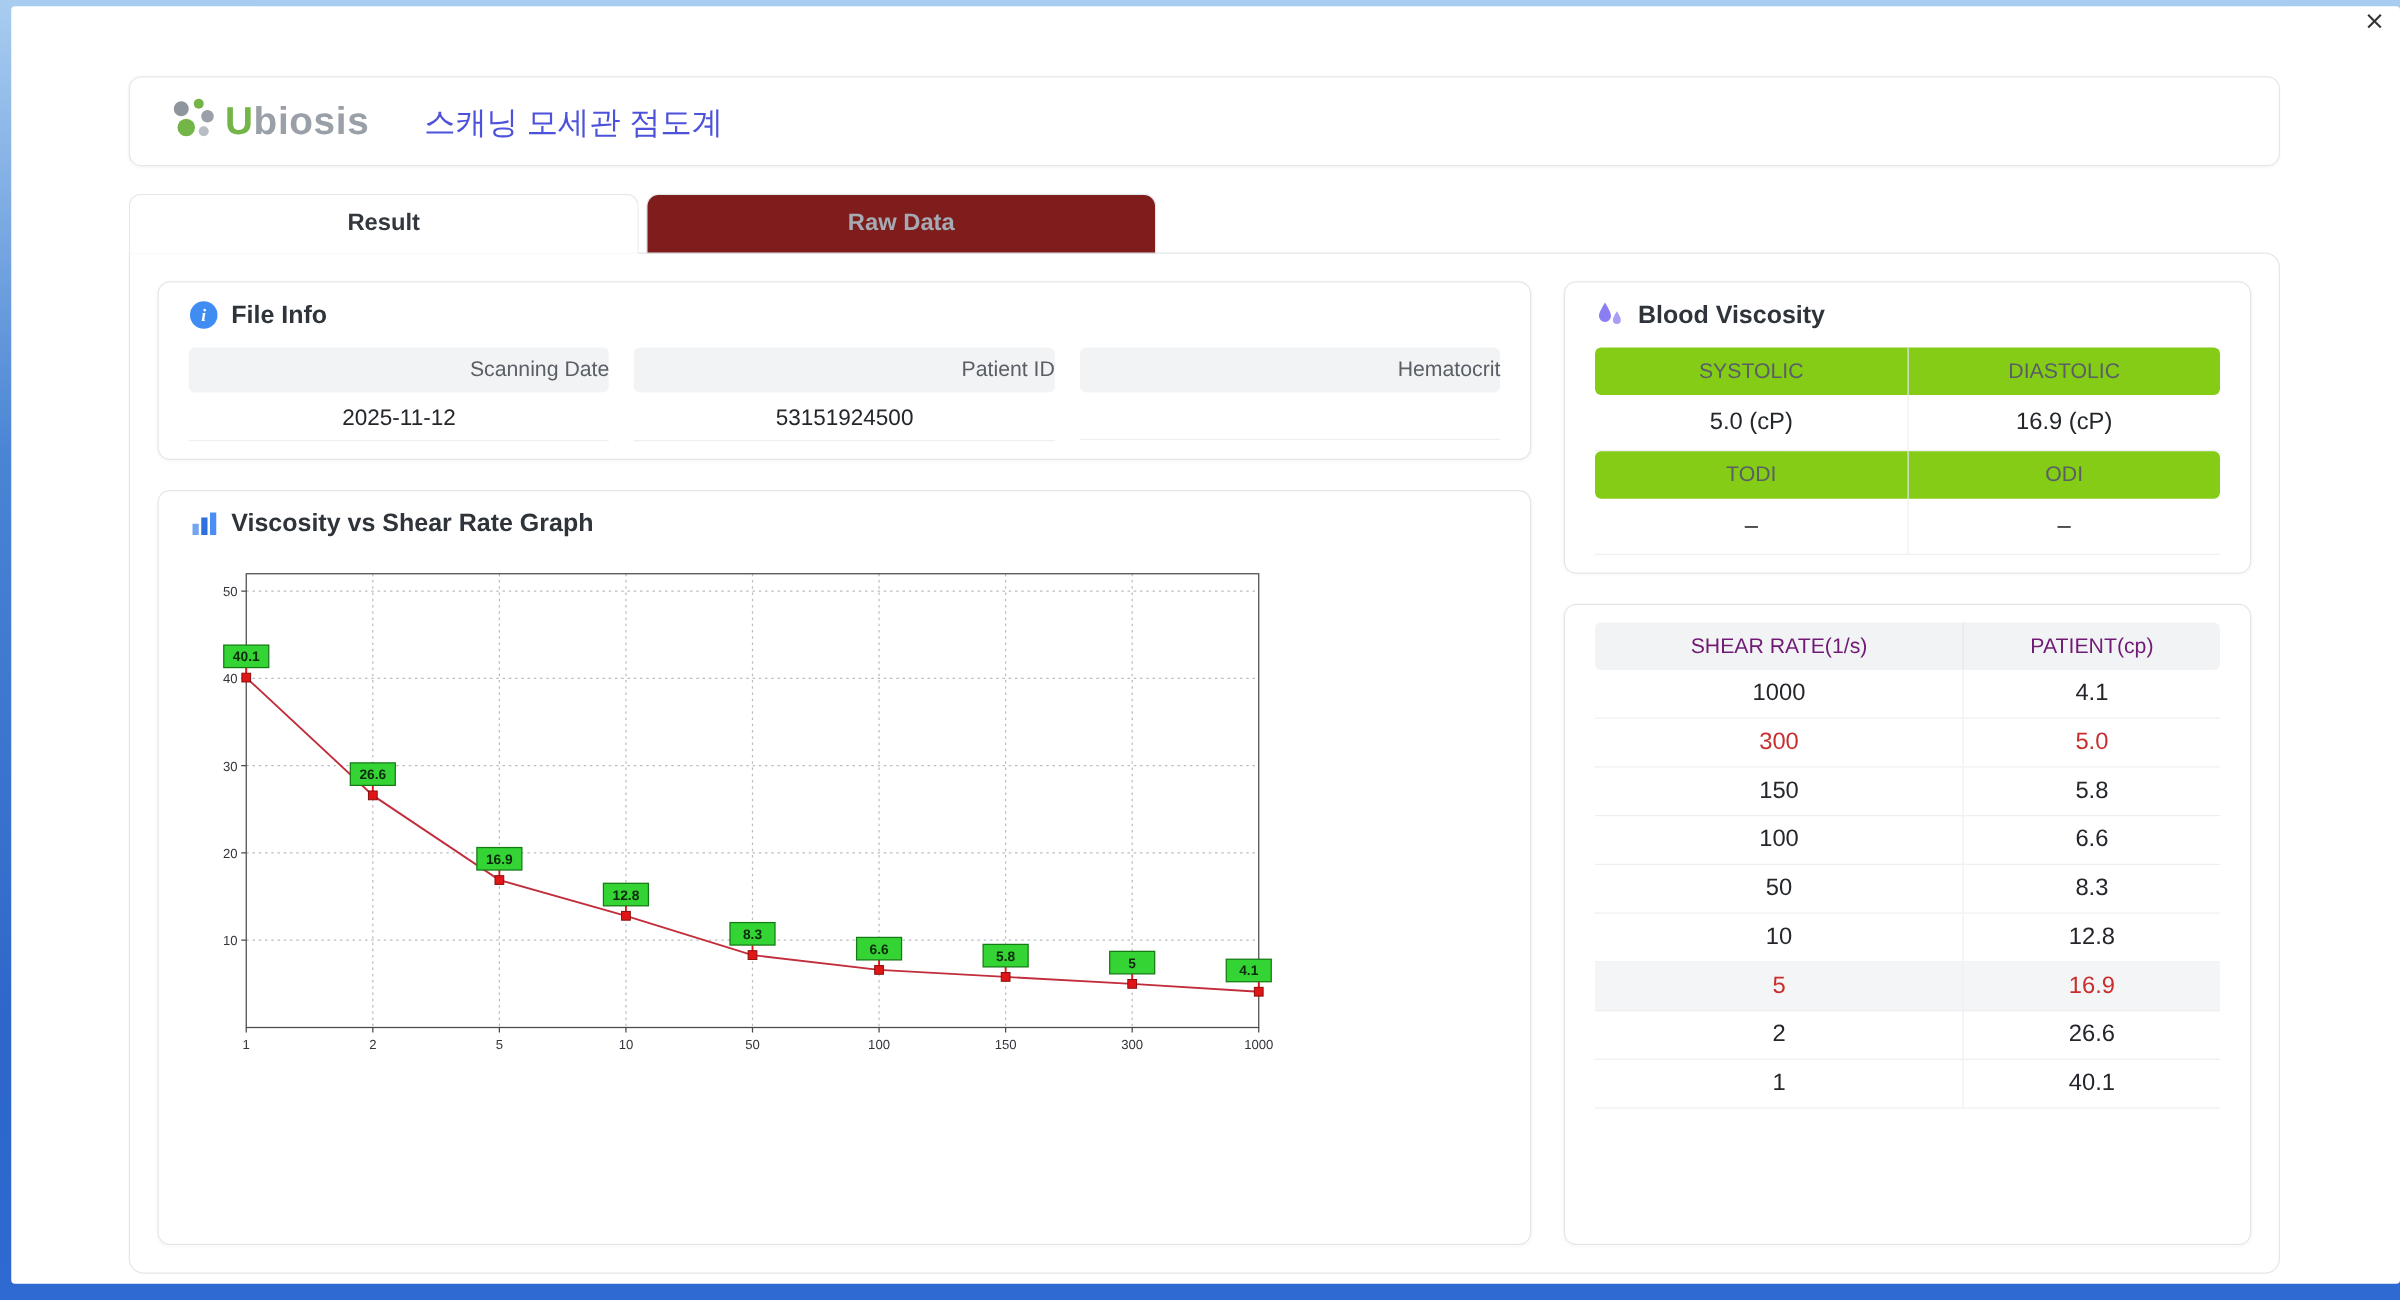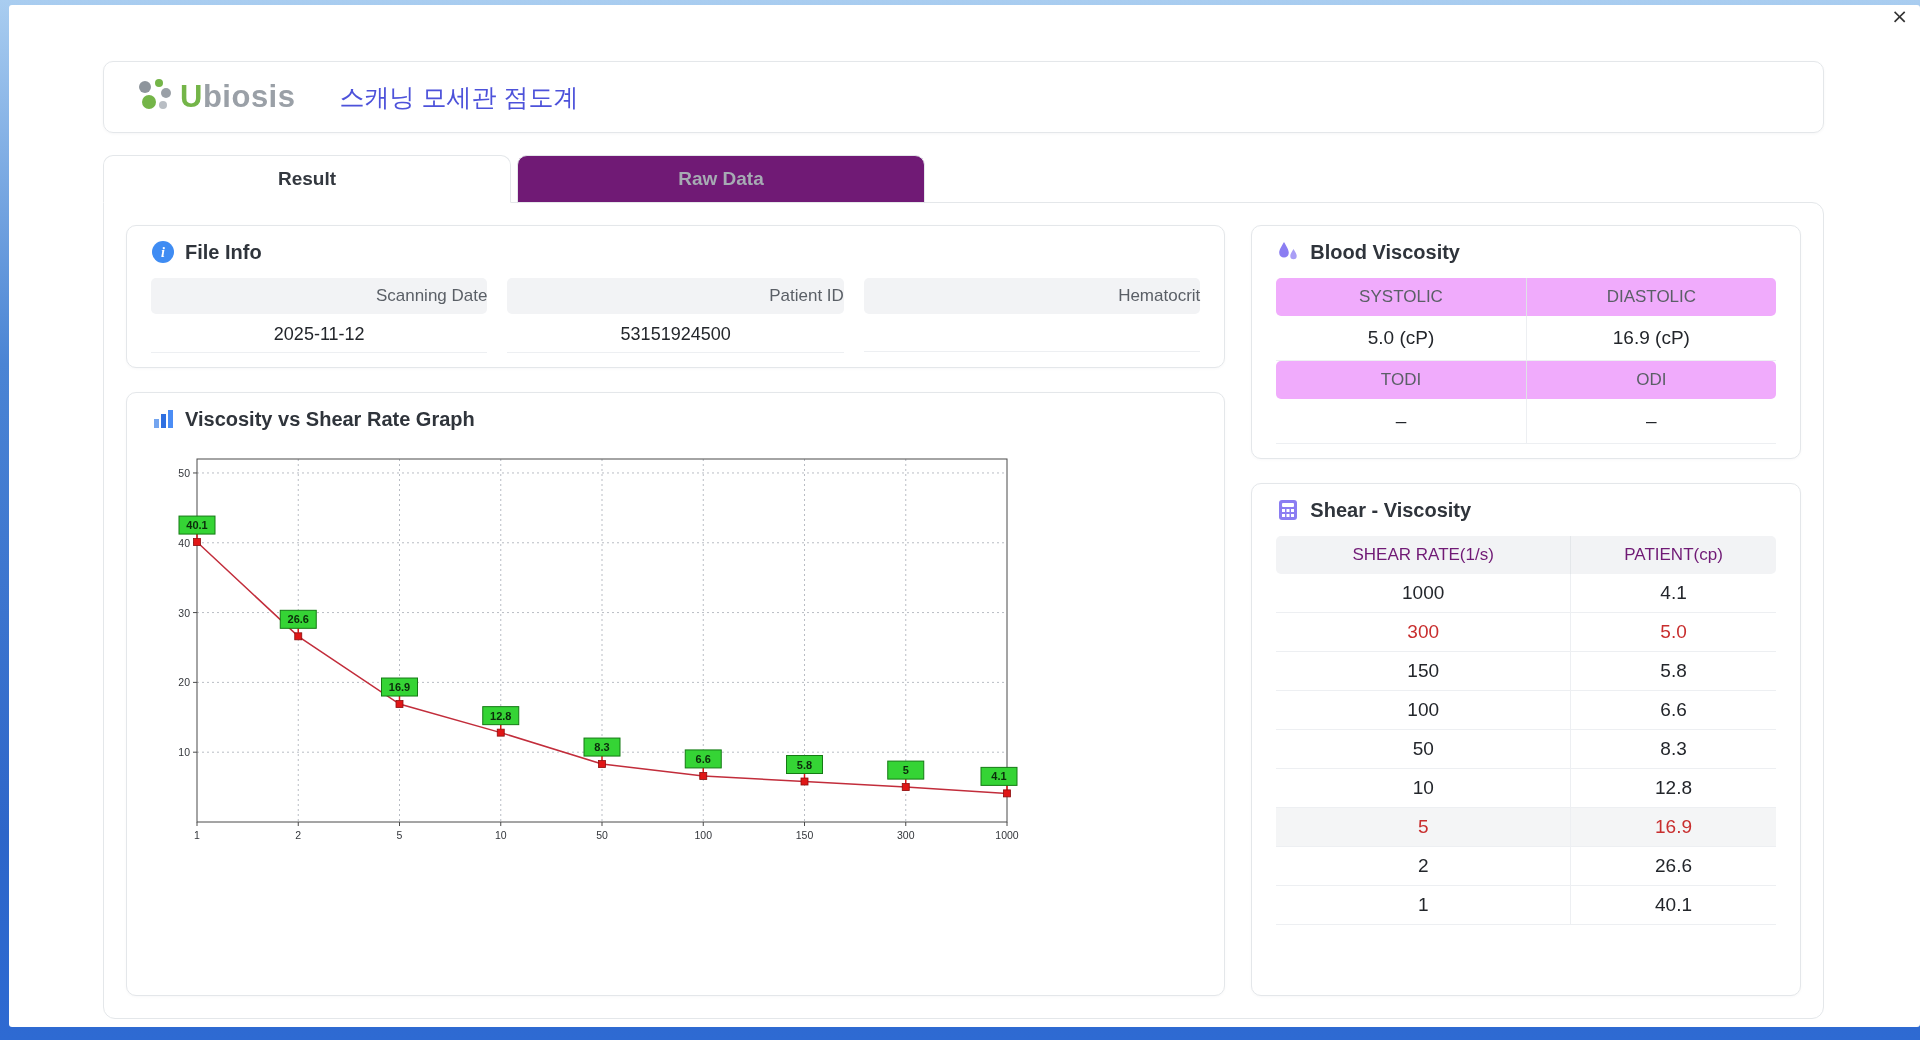--- a/index.html
+++ b/index.html
@@ -20,21 +20,21 @@
     box-shadow: 0 1px 3px rgba(20,30,50,.04); }
   .logo { display: flex; align-items: center; gap: 6px; }
   .logo-text { font-size: 31px; font-weight: bold; letter-spacing: .5px; }
   .logo-u { color: #74b548; }
   .logo-rest { color: #9aa0a7; }
   .app-title { font-size: 25px; font-weight: normal; color: #4d52da; }
 
   
   .tabs { display: flex; gap: 6px; margin-top: 22px; flex: 0 0 auto; position: relative; z-index: 2; }
   .tab { width: 408px; height: 48px; font-size: 19px; font-weight: bold;
-    border: 1px solid #e4e7ea; border-radius: 10px 10px 0 0; background: #701a75;
+    border: 1px solid #e4e7ea; border-radius: 10px 10px 0 0; background: #7f1d1d;
     color: #a6abb3; cursor: pointer; font-family: "Liberation Sans", sans-serif; }
   .tab.active { background: #fff; color: #33383f; border-bottom-color: #fff; margin-bottom: -1px; }
 
   
   .content-card { border: 1px solid #e4e7ea; border-radius: 0 12px 12px 12px;
     margin-top: -1px; padding: 22px; display: flex; gap: 26px; flex: 1 1 auto; min-height: 0; }
   .left-col  { flex: 2 1 0; display: flex; flex-direction: column; gap: 24px; min-width: 0; }
   .right-col { flex: 1 1 0; display: flex; flex-direction: column; gap: 24px; min-width: 0; }
 
   .card { border: 1px solid #e4e7ea; border-radius: 10px; padding: 14px 24px;
@@ -52,21 +52,21 @@
     border-bottom: 1px solid #edeff2; min-height: 38px; }
 
   
   .graph-card { flex: 1 1 auto; }
   .chart-wrap { margin-top: 4px; }
 
   
   .bv-grid { display: flex; flex-direction: column; }
   .bv-row { display: flex; }
   .bv-cell { flex: 1 1 0; text-align: center; }
-  .bv-head { background: #f0abfc; border-radius: 5px; }
+  .bv-head { background: #84cc16; border-radius: 5px; }
   .bv-head .bv-cell { font-size: 17px; color: #5a5f66; padding: 9px 0; }
   .bv-vals .bv-cell { font-size: 19px; color: #23262b; padding: 11px 0;
     border-bottom: 1px solid #edeff2; }
   .bv-cell + .bv-cell { border-left: 1px solid #dfe2e6; }
   .bv-vals .bv-cell + .bv-cell { border-left: 1px solid #edeff2; }
 
   
   .shear-card { flex: 1 1 auto; }
   .shear-table { width: 100%; border-collapse: collapse; }
   .shear-table th { background: #f2f3f5; font-weight: normal; font-size: 17px;
@@ -255,35 +255,20 @@
                   <div class="bv-cell">ODI</div>
                 </div>
                 <div class="bv-row bv-vals">
                   <div class="bv-cell">–</div>
                   <div class="bv-cell">–</div>
                 </div>
               </div>
           </div>
 
           <div class="card shear-card">
-            <div class="card-title">
-              <svg width="24" height="24" viewBox="0 0 24 24">
-                <rect x="3" y="2" width="18" height="20" rx="3" fill="#8b7df2"></rect>
-                <rect x="6" y="5" width="12" height="4" rx="1" fill="#fff"></rect>
-                <g fill="#fff">
-                  <rect x="6" y="11" width="3" height="3"></rect>
-                    <rect x="10.5" y="11" width="3" height="3"></rect>
-                    <rect x="15" y="11" width="3" height="3"></rect>
-                  <rect x="6" y="16" width="3" height="3"></rect>
-                    <rect x="10.5" y="16" width="3" height="3"></rect>
-                    <rect x="15" y="16" width="3" height="3"></rect>
-                </g>
-              </svg>
-              <span>Shear - Viscosity</span>
-            </div>
             <table class="shear-table" id="shear-table">
                 <thead>
                   <tr>
                     <th>SHEAR RATE(1/s)</th>
                     <th>PATIENT(cp)</th>
                   </tr>
                 </thead>
                 <tbody>
                   <tr class="">
                     <td>1000</td>

